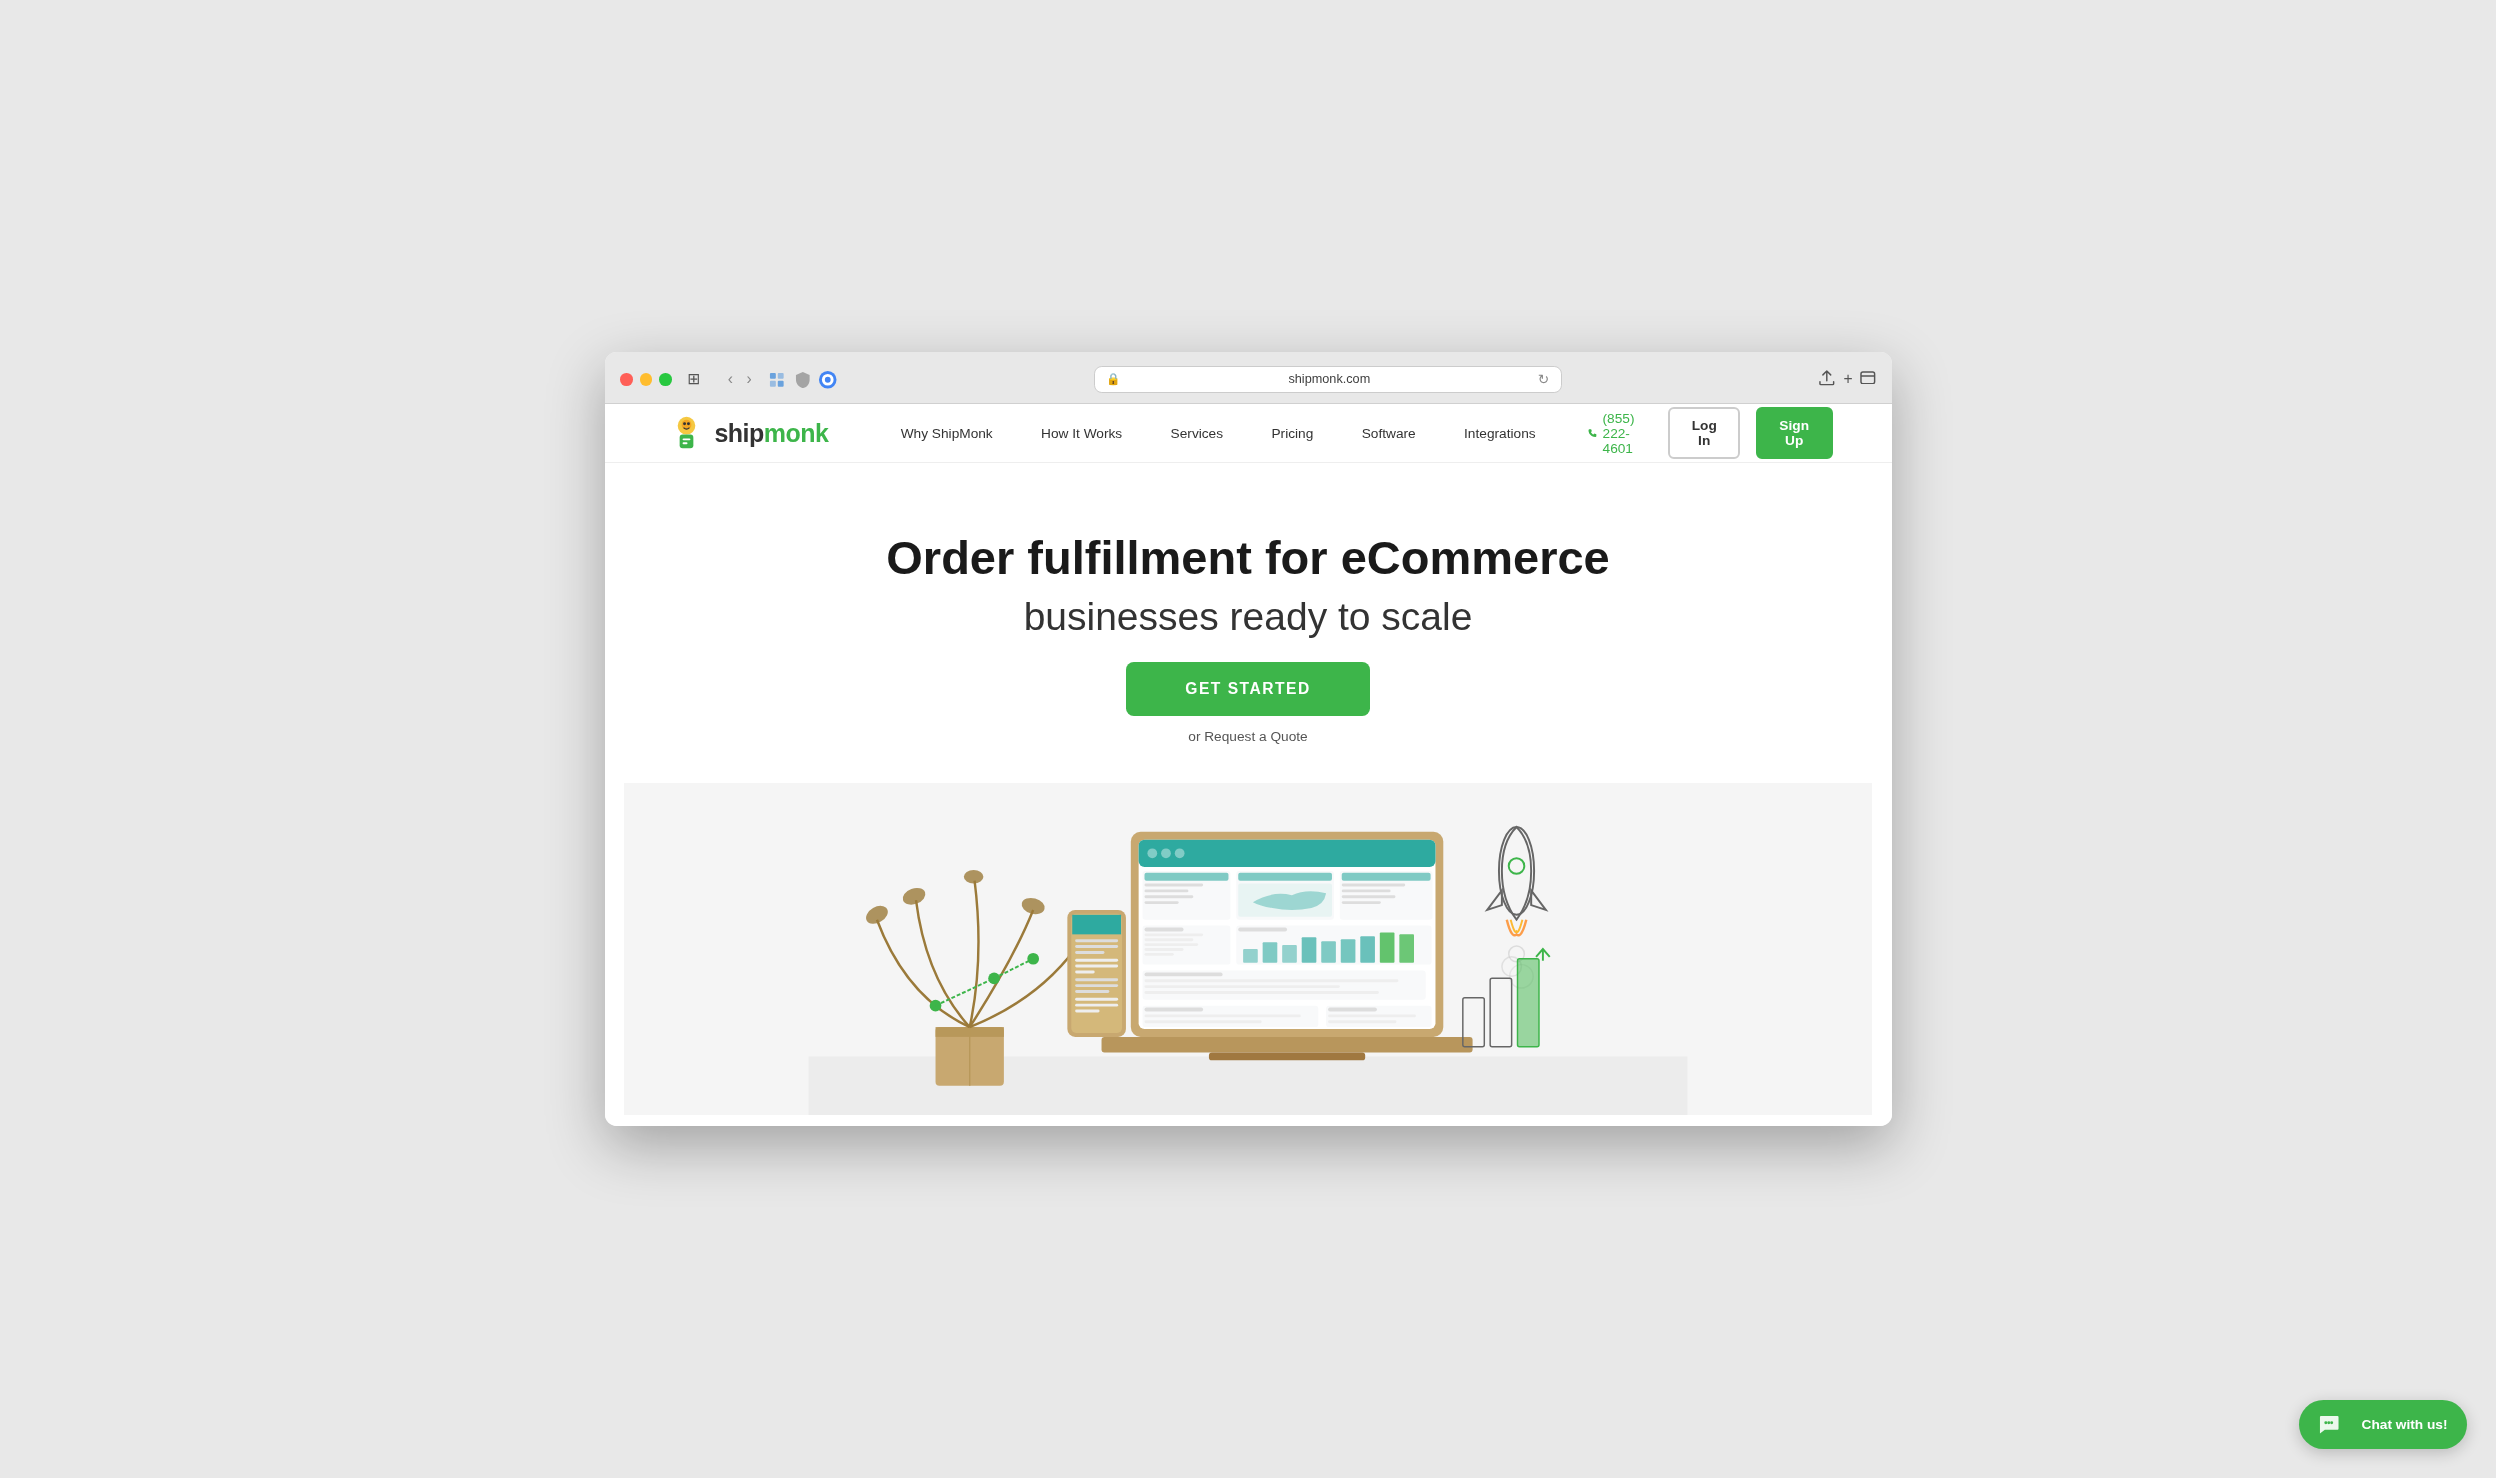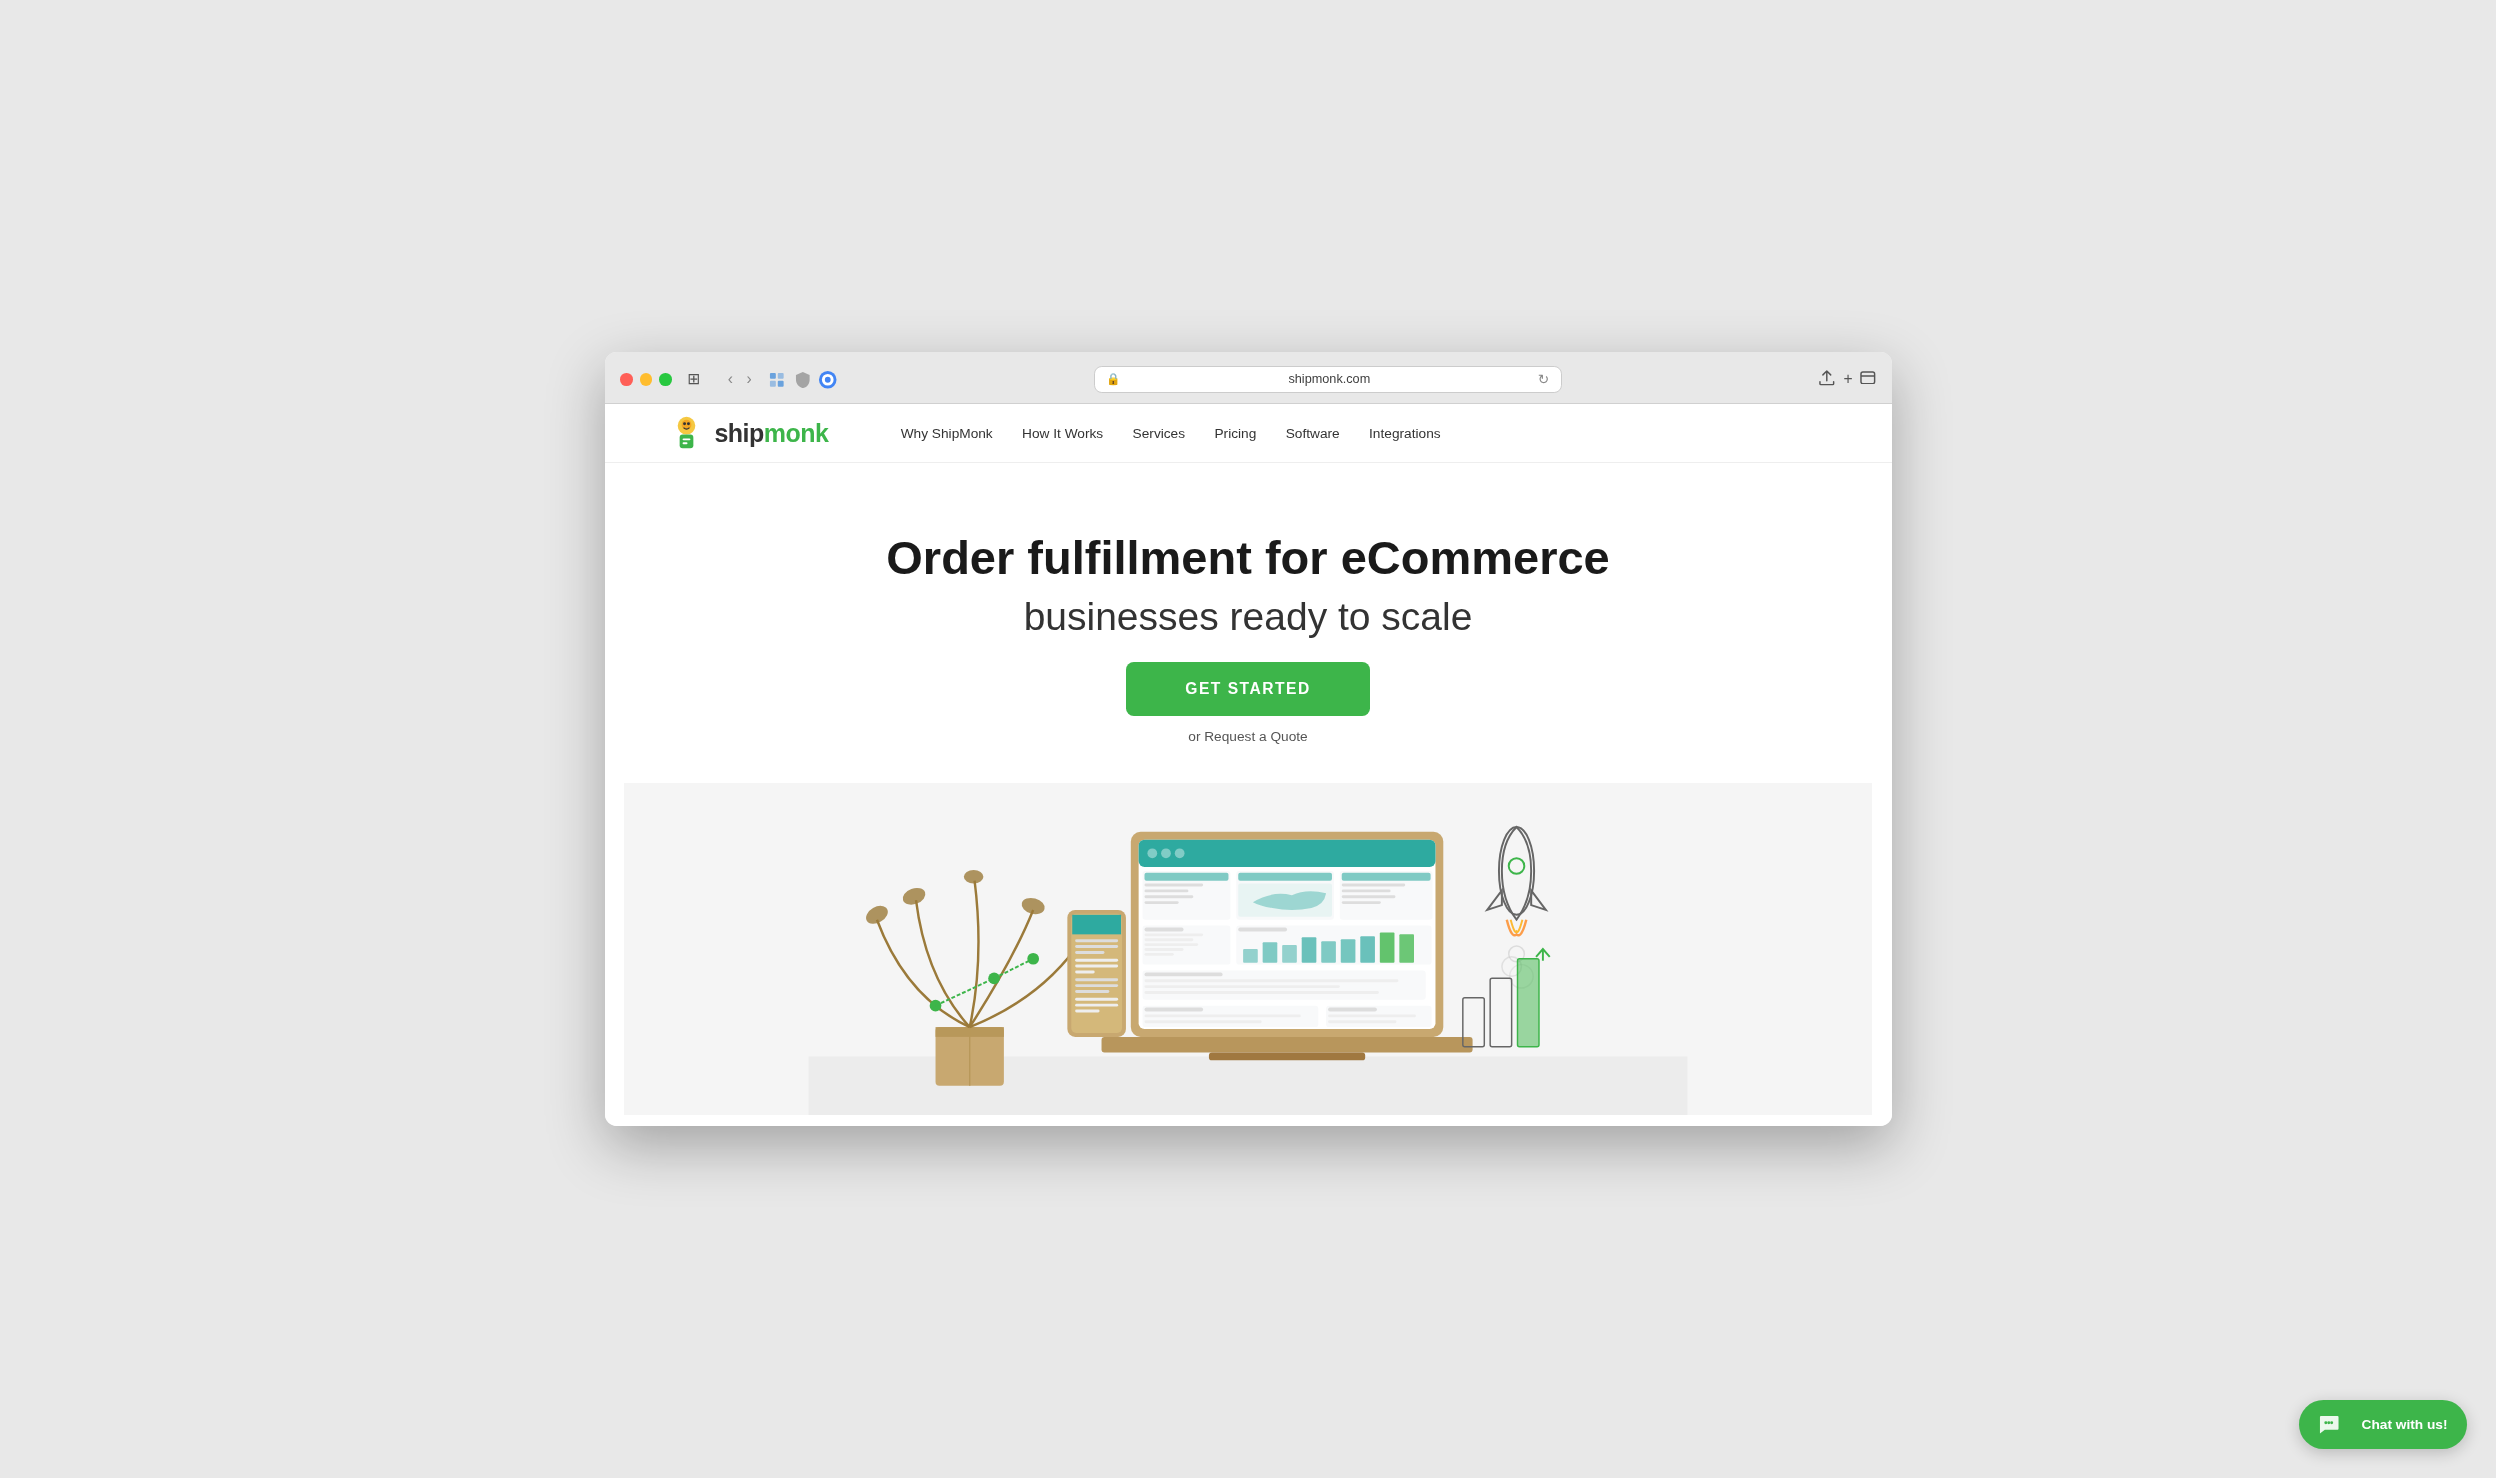--- a/index.html
+++ b/index.html
@@ -167,21 +167,21 @@
       font-size: 25px;
       font-weight: 700;
       letter-spacing: -0.5px;
     }
     .logo-ship { color: #333; }
     .logo-monk { color: #3db54a; }
 
     .nav-links {
       display: flex;
       align-items: center;
-      gap: 2px;
+      gap: 21px;
       flex: 1;
     }
 
     .nav-link {
       padding: 7.8px 13.7px;
       font-size: 13.7px;
       color: #333;
       text-decoration: none;
       font-weight: 500;
       cursor: pointer;
@@ -409,20 +409,30 @@
 
       <div class="nav-links">
         <a class="nav-link" href="#">Why ShipMonk</a>
         <a class="nav-link" href="#">How It Works</a>
         <a class="nav-link" href="#">Services</a>
         <a class="nav-link" href="#">Pricing</a>
         <a class="nav-link" href="#">Software</a>
         <a class="nav-link" href="#">Integrations</a>
       </div>
 
+      <div class="nav-right">
+        <a class="phone-link" href="#">
+          <svg width="15.6" height="15.6" viewBox="0 0 16 16" fill="none">
+            <path d="M3 1h3l1.5 4-2 1.5c1 2 3 4 5 5l1.5-2L16 11v3c0 1-1 2-2 2C5 15 1 9 1 3c0-1 1-2 2-2z" fill="#3db54a"></path>
+          </svg>
+          <span>(855) 222-4601</span>
+        </a>
+        <button class="btn-login">Log In</button>
+        <button class="btn-signup">Sign Up</button>
+      </div>
     </nav>
 
     <section class="hero-section">
       <h1 class="hero-headline">Order fulfillment for eCommerce</h1>
       <h2 class="hero-subheadline">businesses ready to scale</h2>
 
       <a class="btn-cta" href="#">GET STARTED</a>
       <a class="request-quote" href="#">or Request a Quote</a>
 
       

